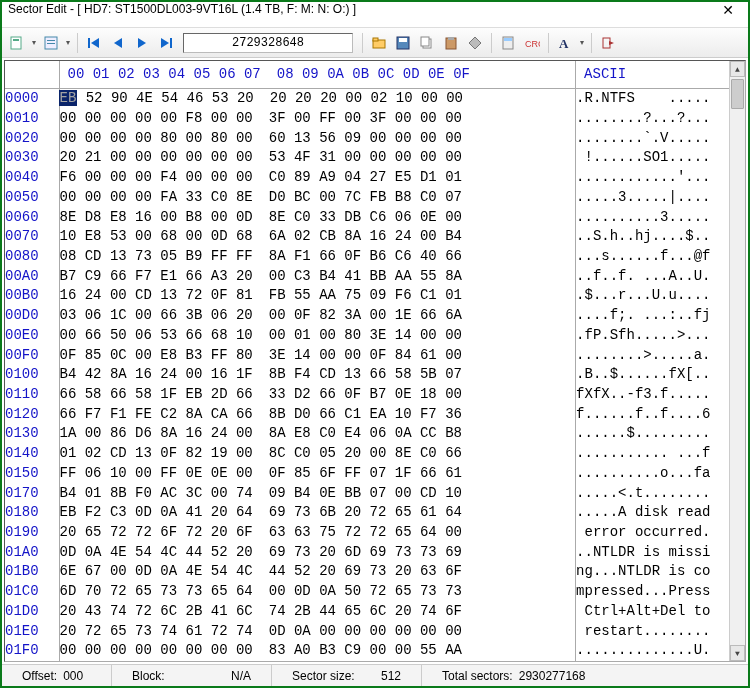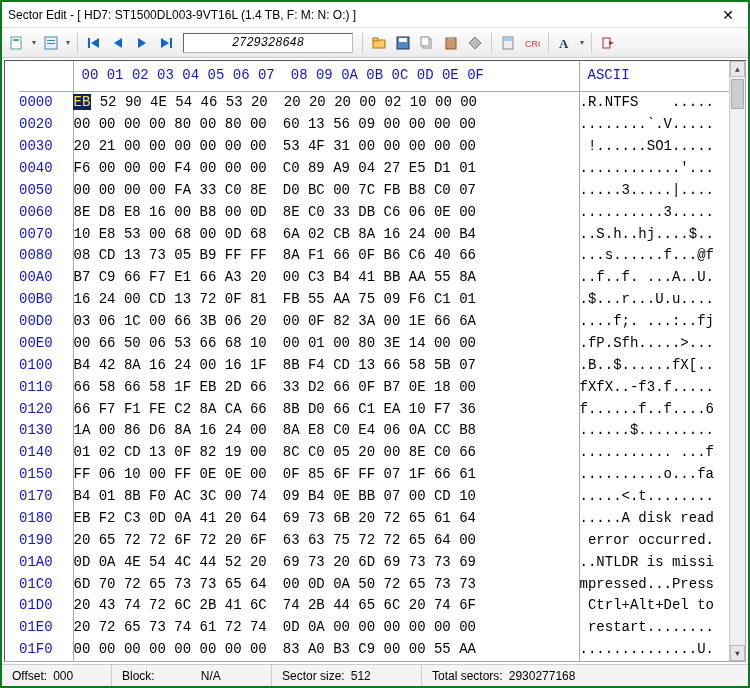--- a/index.html
+++ b/index.html
@@ -10,75 +10,73 @@
     background: #fff;
     width: 750px;
     height: 688px;
     overflow: hidden;
     border: 2px solid #0a7a1a;
     position: relative;
   }
   .titlebar {
     height: 26px;
     display: flex;
-    align-items: center;
     padding: 0 6px;
     border-bottom: 1px solid #ddd;
   }
   .titlebar .title { flex: 1; font-size: 12px; color: #000; }
   .titlebar .close { font-size: 14px; font-family: Arial, sans-serif; cursor: pointer; padding: 0 8px; }
   .toolbar {
     height: 30px;
     display: flex;
     align-items: center;
     padding: 2px 4px;
     gap: 2px;
     background: linear-gradient(#fdfdfd,#ececec);
     border-bottom: 1px solid #ccc;
   }
   .tbtn { width: 22px; height: 22px; display: inline-flex; align-items: center; justify-content: center; border: 1px solid transparent; border-radius: 2px; cursor: pointer; position: relative; }
   .tsep { width: 1px; height: 20px; background: #ccc; margin: 0 3px; }
   .dd { width: 8px; height: 22px; display:inline-flex; align-items:center; justify-content:center; cursor:pointer;}
   .dd::after { content:"▾"; font-size:8px; color:#555; }
-  .sector-input { width: 170px; height: 20px; border: 1px inset #bbb; background:#fff; text-align:center; font-family: "Courier New", monospace; font-size: 12px; line-height:18px; margin:0 4px;font-style:italic; }
+  .sector-input { width: 170px; height: 20px; border: 1px inset #bbb; background:#fff; text-align:center; font-family: "Courier New", monospace; font-size: 12px; line-height:18px; margin:0 4px; }
 
   .hex-area {
     border: 1px inset #aaa;
     margin: 2px;
     height: 602px;
     display: flex;
     font-family: "Courier New", monospace;
     font-size: 14px;
     line-height: 17px;
     color: #000;
     position: relative;
     background: #fff;
-    padding-left: 14px;
   }
   .col-head { color: #1414c8; }
   .offcol { width: 54px; text-align: left; padding: 3px 4px; border-right:1px solid #aaa; }
   .hexcol { padding: 3px 0 3px 8px; border-right:1px solid #aaa; white-space: pre; }
   .gap { display:inline-block; width: 16px; }
   .asccol { padding: 3px 0 3px 8px; white-space: pre; }
   .headrow { border-bottom:1px solid #aaa; }
   .rows { overflow:hidden; }
-  .sel { background: #0a246a; color:#fde047; padding:0 1px; margin-left:-1px;}
+  .sel { background: #0a246a; color:#a3a3a3; padding:0 1px; margin-left:-1px;}
   tr.row td { padding: 0; }
   .scrollbar { position:absolute; right:0; top:0; bottom:0; width:16px; background:#f0f0f0; border-left:1px solid #ccc; }
   .sb-btn { height:16px; background:#e8e8e8; border:1px solid #bbb; display:flex; align-items:center; justify-content:center; font-size:8px; color:#444;}
   .sb-thumb { position:absolute; left:1px; right:1px; top:18px; height:30px; background:#cdcdcd; border:1px solid #aaa; border-radius:1px;}
   .statusbar {
     height: 22px;
     display: flex;
     align-items: center;
     border-top: 1px solid #ccc;
     font-size: 12px;
     background: #f4f4f4;
   }
-  .statusbar .cell { padding: 0 10px; border-right: 1px solid #ccc; height:100%; display:flex; align-items:center; gap:6px;}
+  .statusbar .cell { padding: 0 20px; border-right: 1px solid #ccc; height:100%; display:flex; align-items:center; gap:6px;}
 </style>
 </head>
 <body>
 
 <div class="titlebar">
   <span class="title">Sector Edit - [ HD7: ST1500DL003-9VT16L (1.4 TB, F: M: N: O:) ]</span>
   <span class="close">✕</span>
 </div>
 
 <div class="toolbar">
@@ -188,20 +186,25 @@
       <td class="asccol col-head">ASCII</td>
     </tr>
     </tbody>
       <tbody id="hex-rows" class="rows">
         <tr class="row">
           <td class="offcol col-head">0000</td>
           <td class="hexcol"><span class="sel">EB</span> 52 90 4E 54 46 53 20<span class="gap"></span>20 20 20 00 02 10 00 00</td>
           <td class="asccol">.R.NTFS    .....</td>
         </tr>
         <tr class="row">
+          <td class="offcol col-head">0010</td>
+          <td class="hexcol">00 00 00 00 00 F8 00 00<span class="gap"></span>3F 00 FF 00 3F 00 00 00</td>
+          <td class="asccol">........?...?...</td>
+        </tr>
+        <tr class="row">
           <td class="offcol col-head">0020</td>
           <td class="hexcol">00 00 00 00 80 00 80 00<span class="gap"></span>60 13 56 09 00 00 00 00</td>
           <td class="asccol">........`.V.....</td>
         </tr>
         <tr class="row">
           <td class="offcol col-head">0030</td>
           <td class="hexcol">20 21 00 00 00 00 00 00<span class="gap"></span>53 4F 31 00 00 00 00 00</td>
           <td class="asccol"> !......SO1.....</td>
         </tr>
         <tr class="row">
@@ -243,20 +246,25 @@
           <td class="offcol col-head">00D0</td>
           <td class="hexcol">03 06 1C 00 66 3B 06 20<span class="gap"></span>00 0F 82 3A 00 1E 66 6A</td>
           <td class="asccol">....f;. ...:..fj</td>
         </tr>
         <tr class="row">
           <td class="offcol col-head">00E0</td>
           <td class="hexcol">00 66 50 06 53 66 68 10<span class="gap"></span>00 01 00 80 3E 14 00 00</td>
           <td class="asccol">.fP.Sfh.....&gt;...</td>
         </tr>
         <tr class="row">
+          <td class="offcol col-head">00F0</td>
+          <td class="hexcol">0F 85 0C 00 E8 B3 FF 80<span class="gap"></span>3E 14 00 00 0F 84 61 00</td>
+          <td class="asccol">........&gt;.....a.</td>
+        </tr>
+        <tr class="row">
           <td class="offcol col-head">0100</td>
           <td class="hexcol">B4 42 8A 16 24 00 16 1F<span class="gap"></span>8B F4 CD 13 66 58 5B 07</td>
           <td class="asccol">.B..$......fX[..</td>
         </tr>
         <tr class="row">
           <td class="offcol col-head">0110</td>
           <td class="hexcol">66 58 66 58 1F EB 2D 66<span class="gap"></span>33 D2 66 0F B7 0E 18 00</td>
           <td class="asccol">fXfX..-f3.f.....</td>
         </tr>
         <tr class="row">
@@ -291,20 +299,25 @@
         </tr>
         <tr class="row">
           <td class="offcol col-head">0190</td>
           <td class="hexcol">20 65 72 72 6F 72 20 6F<span class="gap"></span>63 63 75 72 72 65 64 00</td>
           <td class="asccol"> error occurred.</td>
         </tr>
         <tr class="row">
           <td class="offcol col-head">01A0</td>
           <td class="hexcol">0D 0A 4E 54 4C 44 52 20<span class="gap"></span>69 73 20 6D 69 73 73 69</td>
           <td class="asccol">..NTLDR is missi</td>
+        </tr>
+        <tr class="row">
+          <td class="offcol col-head">01B0</td>
+          <td class="hexcol">6E 67 00 0D 0A 4E 54 4C<span class="gap"></span>44 52 20 69 73 20 63 6F</td>
+          <td class="asccol">ng...NTLDR is co</td>
         </tr>
         <tr class="row">
           <td class="offcol col-head">01C0</td>
           <td class="hexcol">6D 70 72 65 73 73 65 64<span class="gap"></span>00 0D 0A 50 72 65 73 73</td>
           <td class="asccol">mpressed...Press</td>
         </tr>
         <tr class="row">
           <td class="offcol col-head">01D0</td>
           <td class="hexcol">20 43 74 72 6C 2B 41 6C<span class="gap"></span>74 2B 44 65 6C 20 74 6F</td>
           <td class="asccol"> Ctrl+Alt+Del to</td>
@@ -328,23 +341,23 @@
   </div>
 </div>
 
 <div class="statusbar">
   <div class="cell" style="width:110px">
       <span>Offset:</span> 
       <span>000</span>
     </div>
   <div class="cell" style="width:160px">
       <span>Block:</span> 
-      <span style="flex:1;text-align:center">N/A</span>
+      <span style="flex:1;text-align:right">N/A</span>
     </div>
   <div class="cell" style="width:150px">
       <span>Sector size:</span> 
-      <span style="flex:1;">512</span>
+      <span style="flex:1;text-align:right">512</span>
     </div>
   <div class="cell" style="flex:1;border-right:none">
       <span>Total sectors:</span> 
       <span>2930277168</span>
     </div>
 </div>
 
 </body></html>

